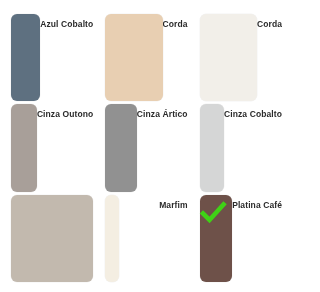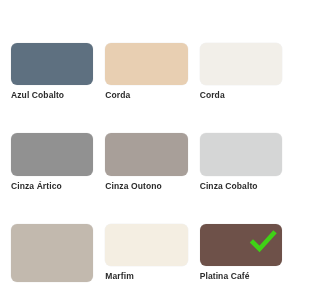--- a/index.html
+++ b/index.html
@@ -23,27 +23,26 @@
     display: grid;
     grid-template-columns: repeat(3, 1fr);
     grid-template-rows: repeat(3, 1fr);
     column-gap: 12px;
     row-gap: 3px;
     background: #ffffff;
   }
 
   .swatch-cell {
     display: flex;
-    flex-direction: column;
+    flex-direction: row;
     align-items: stretch;
     justify-content: flex-start;
     cursor: pointer;
     -webkit-user-select: none;
     user-select: none;
-    margin-top: 29px;
   }
 
   .swatch-chip {
     position: relative;
     flex: 1 1 auto;
     min-height: 0;
     border-radius: 6px;
     box-shadow: 0 0 0 0.5px rgba(0,0,0,0.05);
   }
 
@@ -83,37 +82,37 @@
     </div>
     <div class="swatch-cell" role="radio" aria-checked="false">
       <div class="swatch-chip" style="background: rgb(232, 207, 178);"></div>
       <div class="swatch-label" style="color: rgb(43, 43, 43);">Corda</div>
     </div>
     <div class="swatch-cell" role="radio" aria-checked="false">
       <div class="swatch-chip" style="background: rgb(242, 239, 233);"></div>
       <div class="swatch-label" style="color: rgb(43, 43, 43);">Corda</div>
     </div>
     <div class="swatch-cell" role="radio" aria-checked="false">
+      <div class="swatch-chip" style="background: rgb(168, 159, 153);"></div>
+      <div class="swatch-label" style="color: rgb(43, 43, 43);">Cinza Outono</div>
+    </div>
+    <div class="swatch-cell" role="radio" aria-checked="false">
       <div class="swatch-chip" style="background: rgb(145, 145, 145);"></div>
       <div class="swatch-label" style="color: rgb(43, 43, 43);">Cinza Ártico</div>
-    </div>
-    <div class="swatch-cell" role="radio" aria-checked="false">
-      <div class="swatch-chip" style="background: rgb(168, 159, 153);"></div>
-      <div class="swatch-label" style="color: rgb(43, 43, 43);">Cinza Outono</div>
     </div>
     <div class="swatch-cell" role="radio" aria-checked="false">
       <div class="swatch-chip" style="background: rgb(213, 214, 214);"></div>
       <div class="swatch-label" style="color: rgb(43, 43, 43);">Cinza Cobalto</div>
     </div>
     <div class="swatch-cell" role="radio" aria-checked="false">
       <div class="swatch-chip" style="background: rgb(194, 185, 174);"></div>
     </div>
     <div class="swatch-cell" role="radio" aria-checked="false">
       <div class="swatch-chip" style="background: rgb(244, 238, 226);"></div>
-      <div class="swatch-label" style="color: rgb(43, 43, 43);">Marfim</div>
+      <div class="swatch-label" style="color: rgb(43, 43, 43); padding-left: 40px;">Marfim</div>
     </div>
     <div class="swatch-cell is-selected" role="radio" aria-checked="true">
       <div class="swatch-chip" style="background: rgb(110, 81, 73);">
         <svg class="swatch-check" viewBox="0 0 28 28">
           <path d="M4 14.5 L10.5 21 L24.5 5.5" fill="none" stroke="#3FD216" stroke-width="4.6" stroke-linecap="square" stroke-linejoin="miter"></path>
         </svg>
       </div>
       <div class="swatch-label" style="color: rgb(43, 43, 43);">Platina Café</div>
     </div>
   </div>

